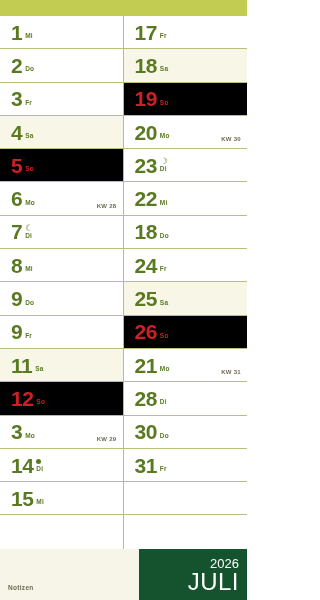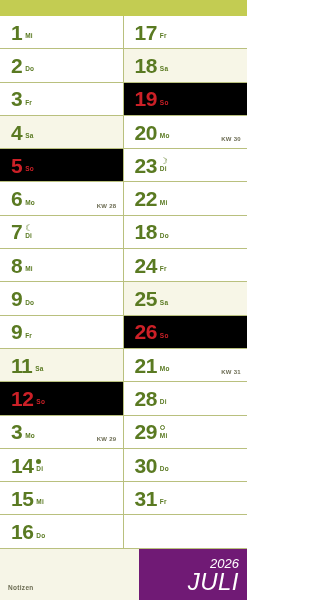--- a/index.html
+++ b/index.html
@@ -109,25 +109,24 @@
   }
   .notes-label{
     position:absolute;left:8px;bottom:9px;
     font-size:6.5px;
     font-weight:bold;
     color:#6b6b52;
     letter-spacing:0.3px;
   }
   .monthblock{
     width:108px;height:51px;
-    background:#701a75;
+    background:#14532d;
     position:relative;
     box-sizing:border-box;
     text-align:center;
-    font-style:italic;
   }
   .year{
     position:absolute;right:8px;top:8px;
     font-size:13px;
     color:#ffffff;
     line-height:1;
     letter-spacing:0px;
   }
   .month{
     position:absolute;right:8px;top:21px;
@@ -250,27 +249,20 @@
             <span class="dow">Di</span>
           </span>
         </div>
         <div class="row">
           <span class="daynum">15</span>
           <span class="dayside">
             <span class="moon"></span>
             <span class="dow">Mi</span>
           </span>
         </div>
-        <div class="row">
-          <span class="daynum">16</span>
-          <span class="dayside">
-            <span class="moon"></span>
-            <span class="dow">Do</span>
-          </span>
-        </div>
       </div>
     <div class="col right" id="col-right">
         <div class="row">
           <span class="daynum">17</span>
           <span class="dayside">
             <span class="moon"></span>
             <span class="dow">Fr</span>
           </span>
         </div>
         <div class="row sat">
@@ -345,29 +337,20 @@
             <span class="moon"></span>
             <span class="dow">Mo</span>
           </span>
           <span class="kw">KW 31</span>
         </div>
         <div class="row">
           <span class="daynum">28</span>
           <span class="dayside">
             <span class="moon"></span>
             <span class="dow">Di</span>
-          </span>
-        </div>
-        <div class="row">
-          <span class="daynum">29</span>
-          <span class="dayside">
-            <span class="moon">
-              <span class="m-full"></span>
-            </span>
-            <span class="dow">Mi</span>
           </span>
         </div>
         <div class="row">
           <span class="daynum">30</span>
           <span class="dayside">
             <span class="moon"></span>
             <span class="dow">Do</span>
           </span>
         </div>
         <div class="row">

